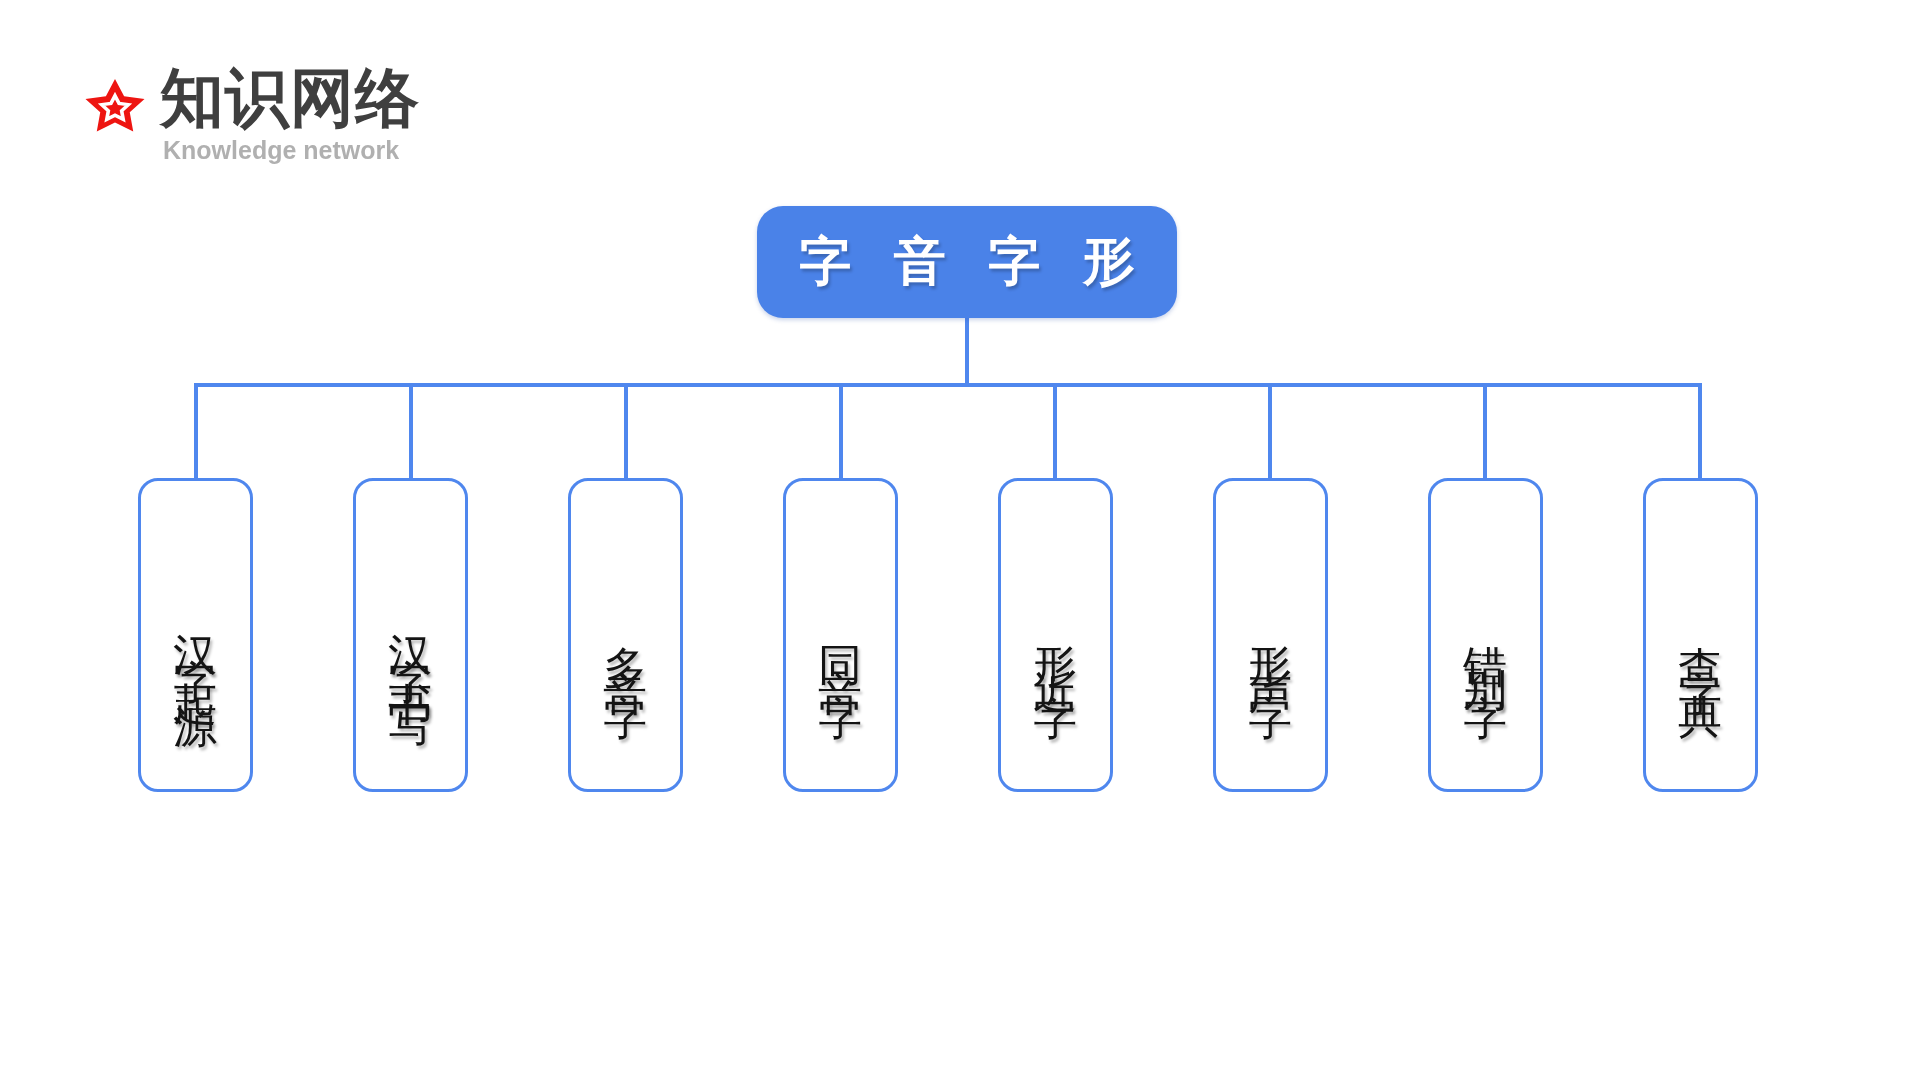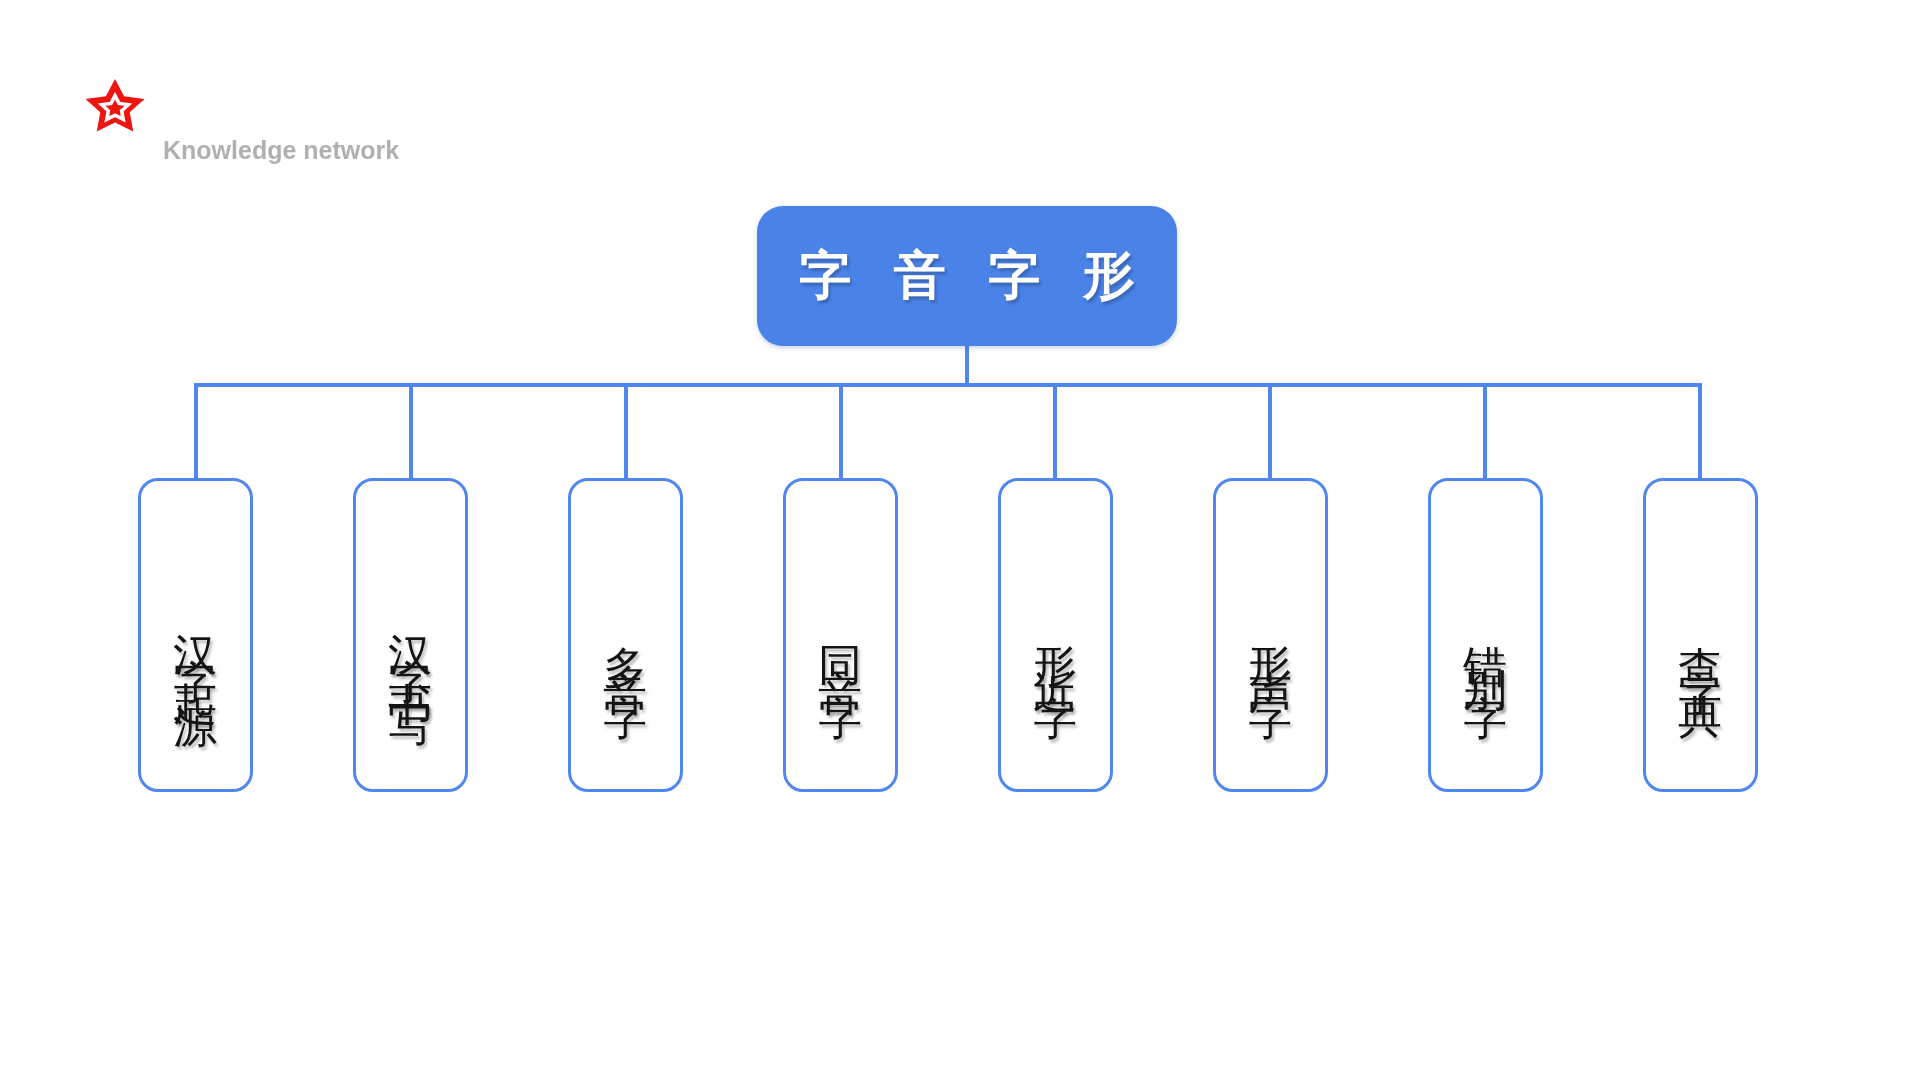--- a/index.html
+++ b/index.html
@@ -46,21 +46,21 @@
     position: absolute;
     left: 0; top: 0;
     width: 1920px; height: 1080px;
     pointer-events: none;
   }
 
   
   .root-node {
     position: absolute;
     left: 757px; top: 206px;
-    width: 420px; height: 140px;
+    width: 420px; height: 112px;
     background: #4a82e8;
     border-radius: 26px;
     display: flex;
     align-items: center;
     justify-content: center;
     box-shadow: 0 2px 4px rgba(40, 80, 170, 0.25);
   }
   .root-label {
     color: #ffffff;
     font-size: 52px;
@@ -103,20 +103,21 @@
 </style>
 </head>
 <body>
 
 <div class="slide">
 
   <svg class="header-star" viewBox="0 0 100 100" preserveAspectRatio="none">
     <polygon points="50,5 64.7,34.8 97.6,39.5 73.8,62.7 79.4,95.5 50,80 20.6,95.5 26.2,62.7 2.4,39.5 35.3,34.8" fill="#ee1511"></polygon>
     <polygon points="50,5 64.7,34.8 97.6,39.5 73.8,62.7 79.4,95.5 50,80 20.6,95.5 26.2,62.7 2.4,39.5 35.3,34.8" transform="translate(27.5,31.65) scale(0.45)" fill="none" stroke="#ffffff" stroke-width="13"></polygon>
   </svg>
+  <h1 class="page-title">知识网络</h1>
   <div class="page-subtitle">Knowledge network</div>
 
   <svg class="connectors" viewBox="0 0 1920 1080">
     <path d="M967 316 L967 385
              M196 385 L1700 385
              M196 385 L196 480
              M411 385 L411 480
              M626 385 L626 480
              M841 385 L841 480
              M1055 385 L1055 480

